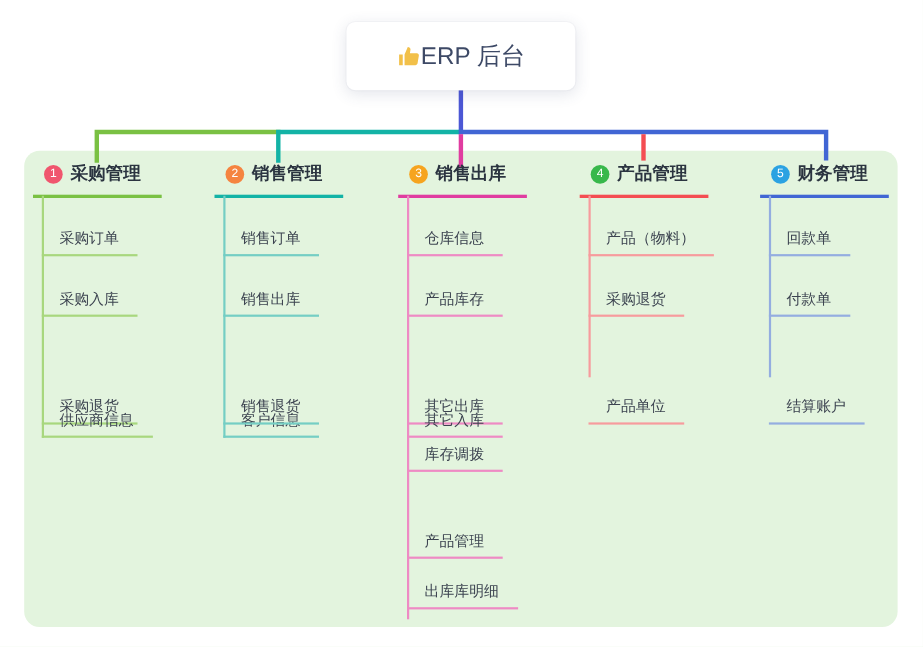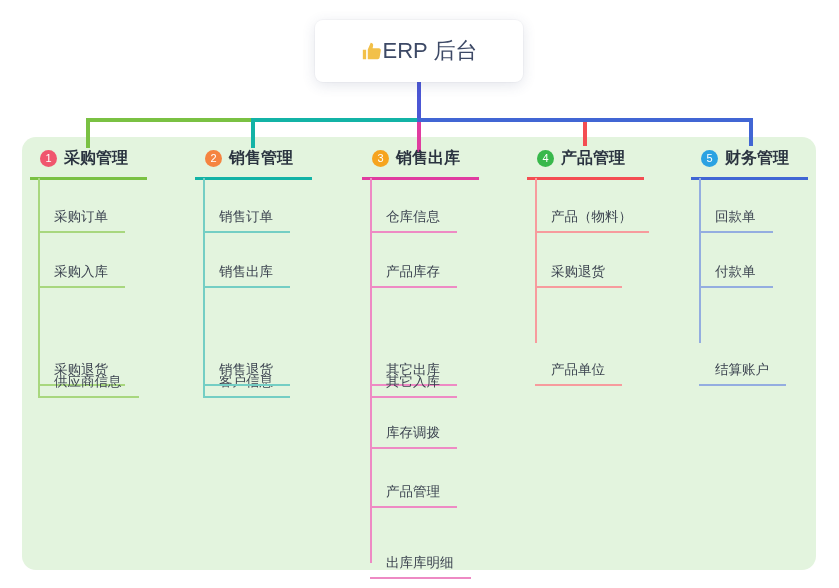--- a/index.html
+++ b/index.html
@@ -56,21 +56,21 @@
   .t-7 { height:385px; }   
   .t-3 { height:165px; }   
 
   .child {
     position:absolute; left:8px;
     padding:0 17px 6px 16px; line-height:17px; font-size:13.5px;
     color:#3c4350; white-space:nowrap;
     border-bottom:2px solid var(--light,#bbb);
   }
   .r0 { top:208px; } .r1 { top:263px; } .r2 { top:318px;margin-top:43px; }
-  .r3 { top:373px; } .r4 { top:424px; } .r5 { top:483px; } .r6 { top:554px; }
+  .r3 { top:373px; } .r4 { top:404px; } .r5 { top:483px; } .r6 { top:529px; }
 </style>
 </head>
 <body>
 
 <div class="stage">
 
   <div class="panel" style="background: rgb(227, 244, 222);"></div>
 
   <svg class="connectors" width="839" height="588">
 

